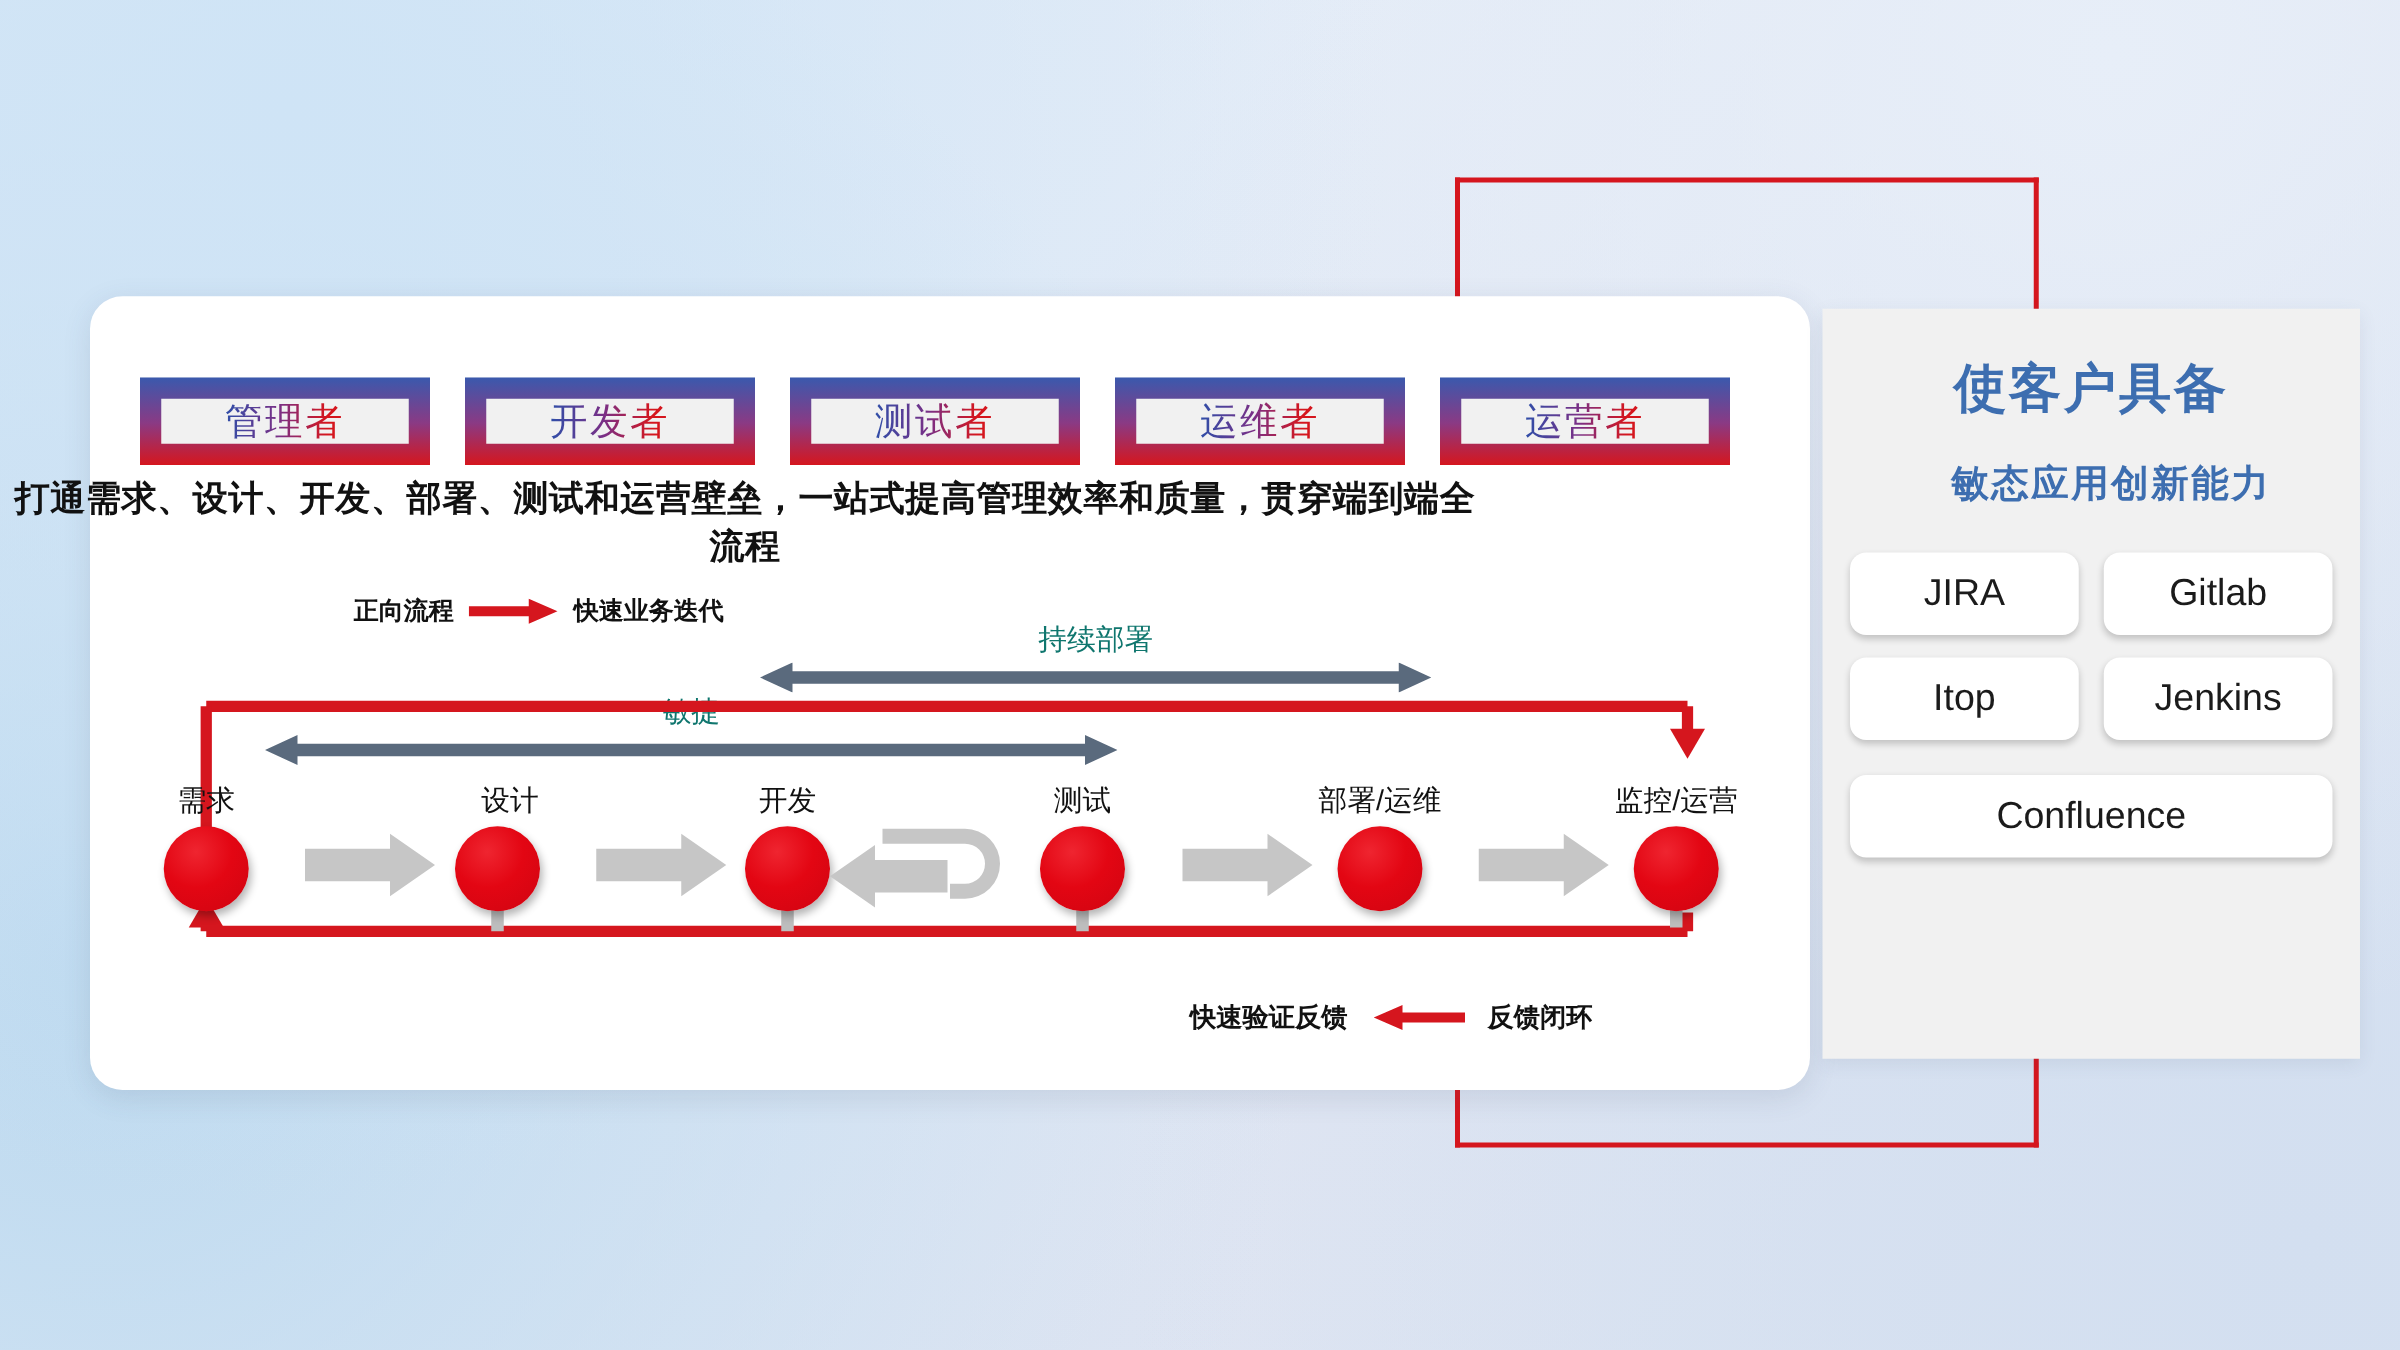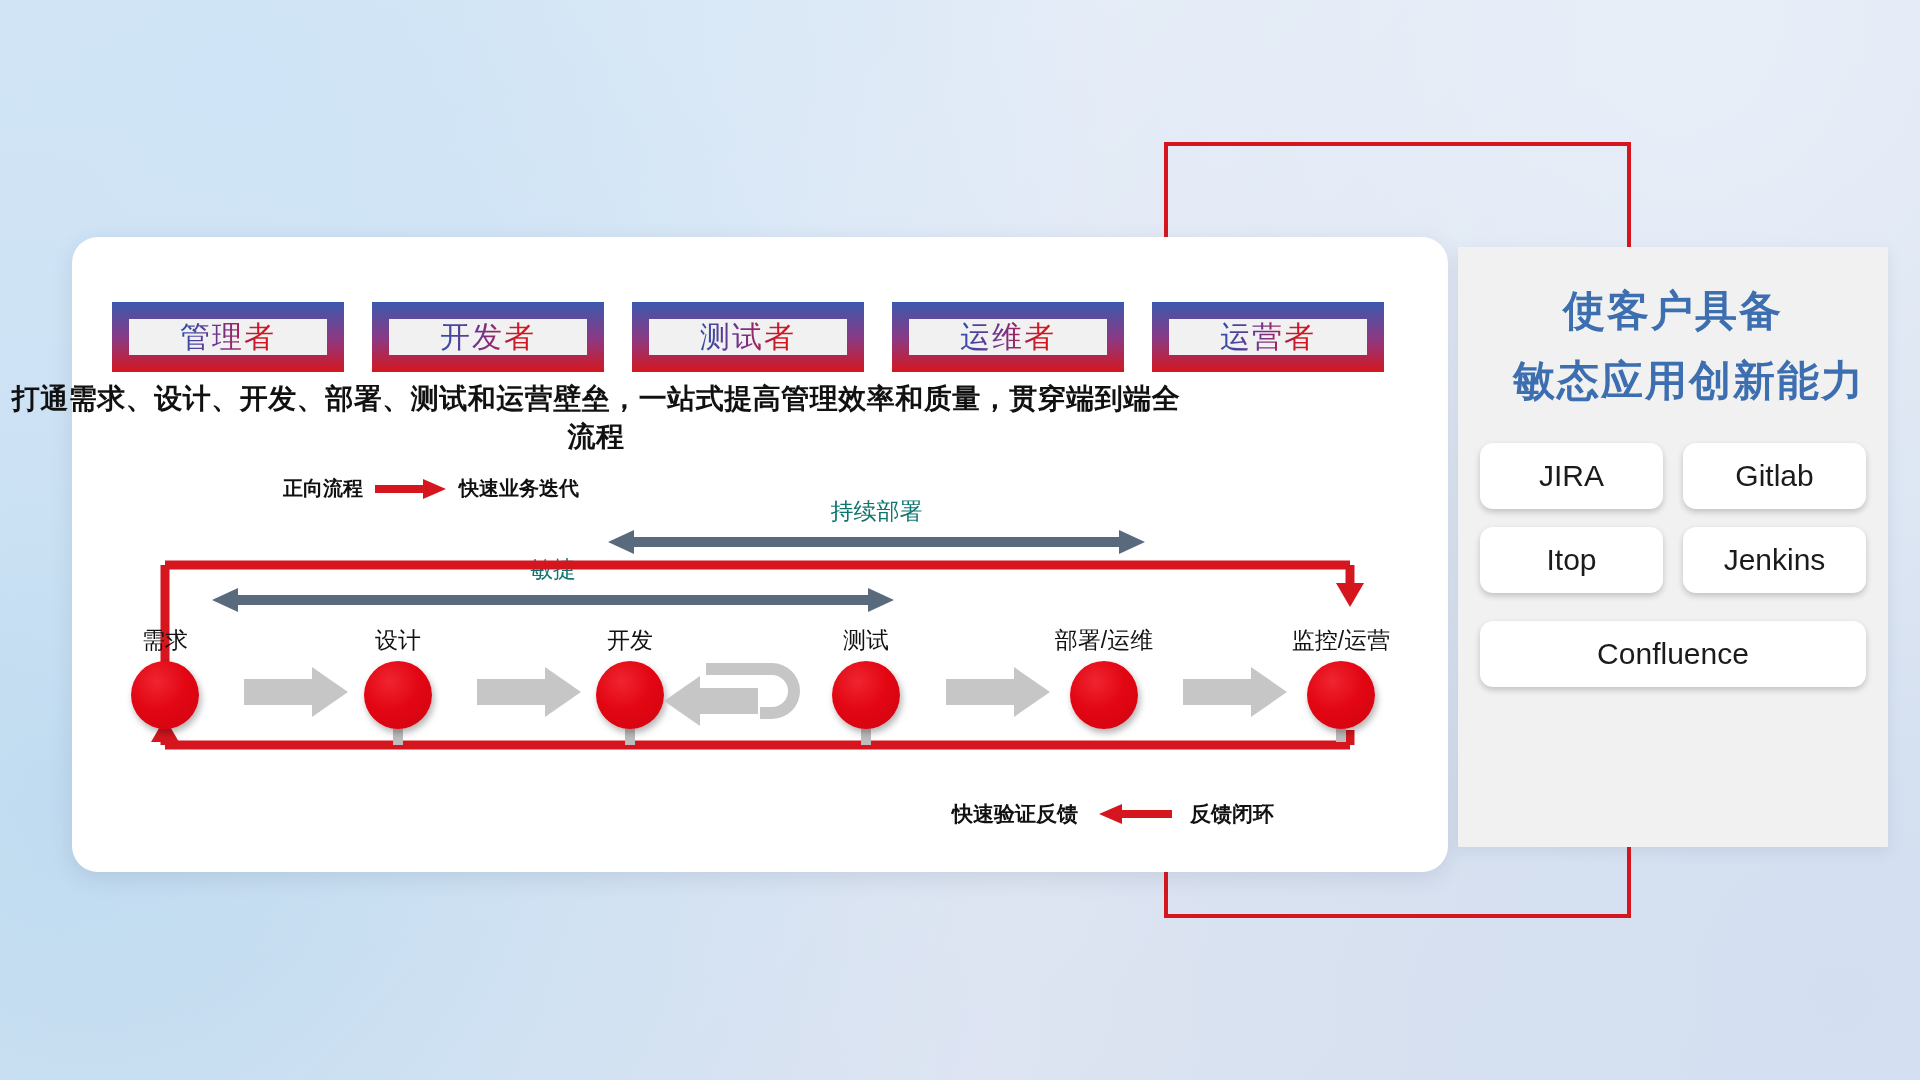--- a/index.html
+++ b/index.html
@@ -105,21 +105,21 @@
     position: absolute; left: 1458px; top: 247px;
     width: 430px; height: 600px;
     background: #f1f1f1;
     box-shadow: 0 4px 14px rgba(60,80,110,0.10);
   }
   .panel-heading {
     text-align: center; color: #3d6eb0; font-weight: 700;
     letter-spacing: 2px;
   }
   .panel-heading .l1 { font-size: 42px; margin-top: 36px; }
-  .panel-heading .l2 { font-size: 42px; margin-top: 14px; padding-left: 32px; }
+  .panel-heading .l2 { font-size: 30px; margin-top: 28px; padding-left: 32px; }
   .chips { margin: 34px 22px 0 22px; display: flex; flex-wrap: wrap; gap: 18px 20px; }
   .chip {
     background: #ffffff; border-radius: 13px;
     height: 66px; display: flex; align-items: center; justify-content: center;
     font-size: 30px; font-weight: 400; color: #1b1b1b;
     box-shadow: 0 3px 6px rgba(0,0,0,0.20);
     width: 183px;
   }
   .chip.wide { width: 386px; margin-top: 10px; }
 </style>
@@ -210,21 +210,21 @@
     <path d="M866 690 L866 745" stroke="#bdbdbd" stroke-width="10" fill="none"></path>
 
     <path d="M1341 690 L1341 742" stroke="#bdbdbd" stroke-width="10" fill="none"></path>
   </svg>
 
   <div class="pipeline" style="left:0; top:0; width:1448px; height:760px;padding-left:24px;">
 
     <div class="node-label" style="left:165px; top:625px;">需求</div>
     <div class="node-dot" style="left:165px; top:661px;"></div>
 
-    <div class="node-label" style="left:398px; top:625px;">设计</div>
+    <div class="node-label" style="left:408px; top:625px;">设计</div>
     <div class="node-dot" style="left:398px; top:661px;"></div>
 
     <div class="node-label" style="left:630px; top:625px;">开发</div>
     <div class="node-dot" style="left:630px; top:661px;"></div>
 
     <div class="node-label" style="left:866px; top:625px;">测试</div>
     <div class="node-dot" style="left:866px; top:661px;"></div>
 
     <div class="node-label" style="left:1104px; top:625px;">部署/运维</div>
     <div class="node-dot" style="left:1104px; top:661px;"></div>

